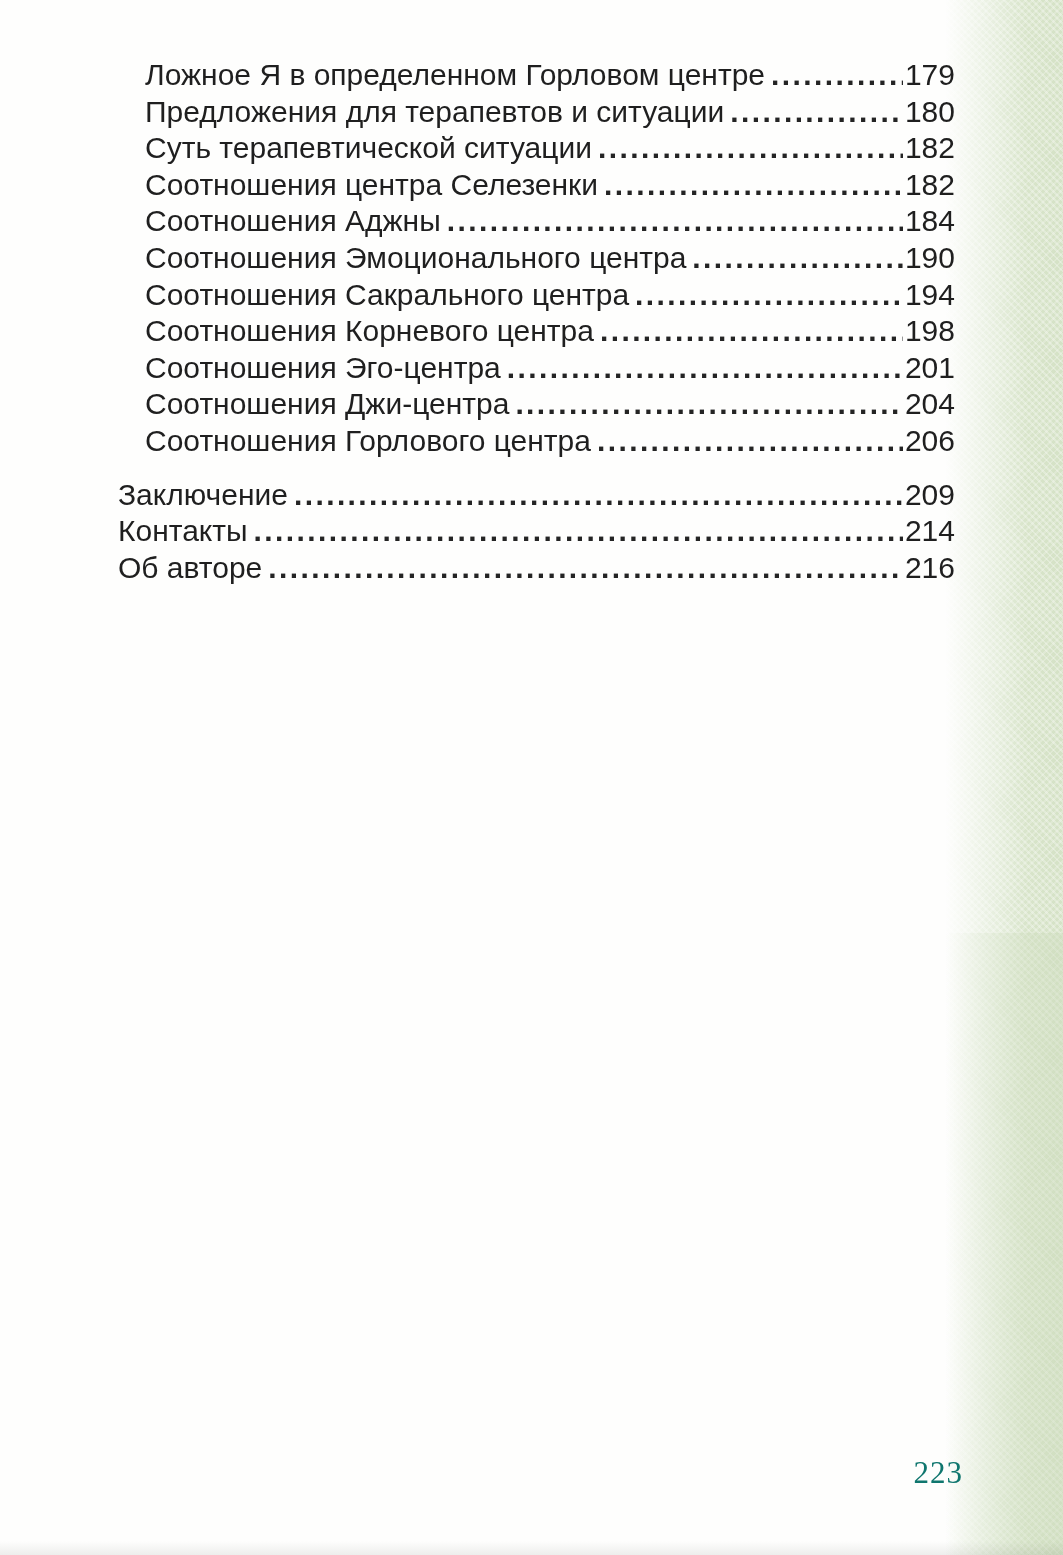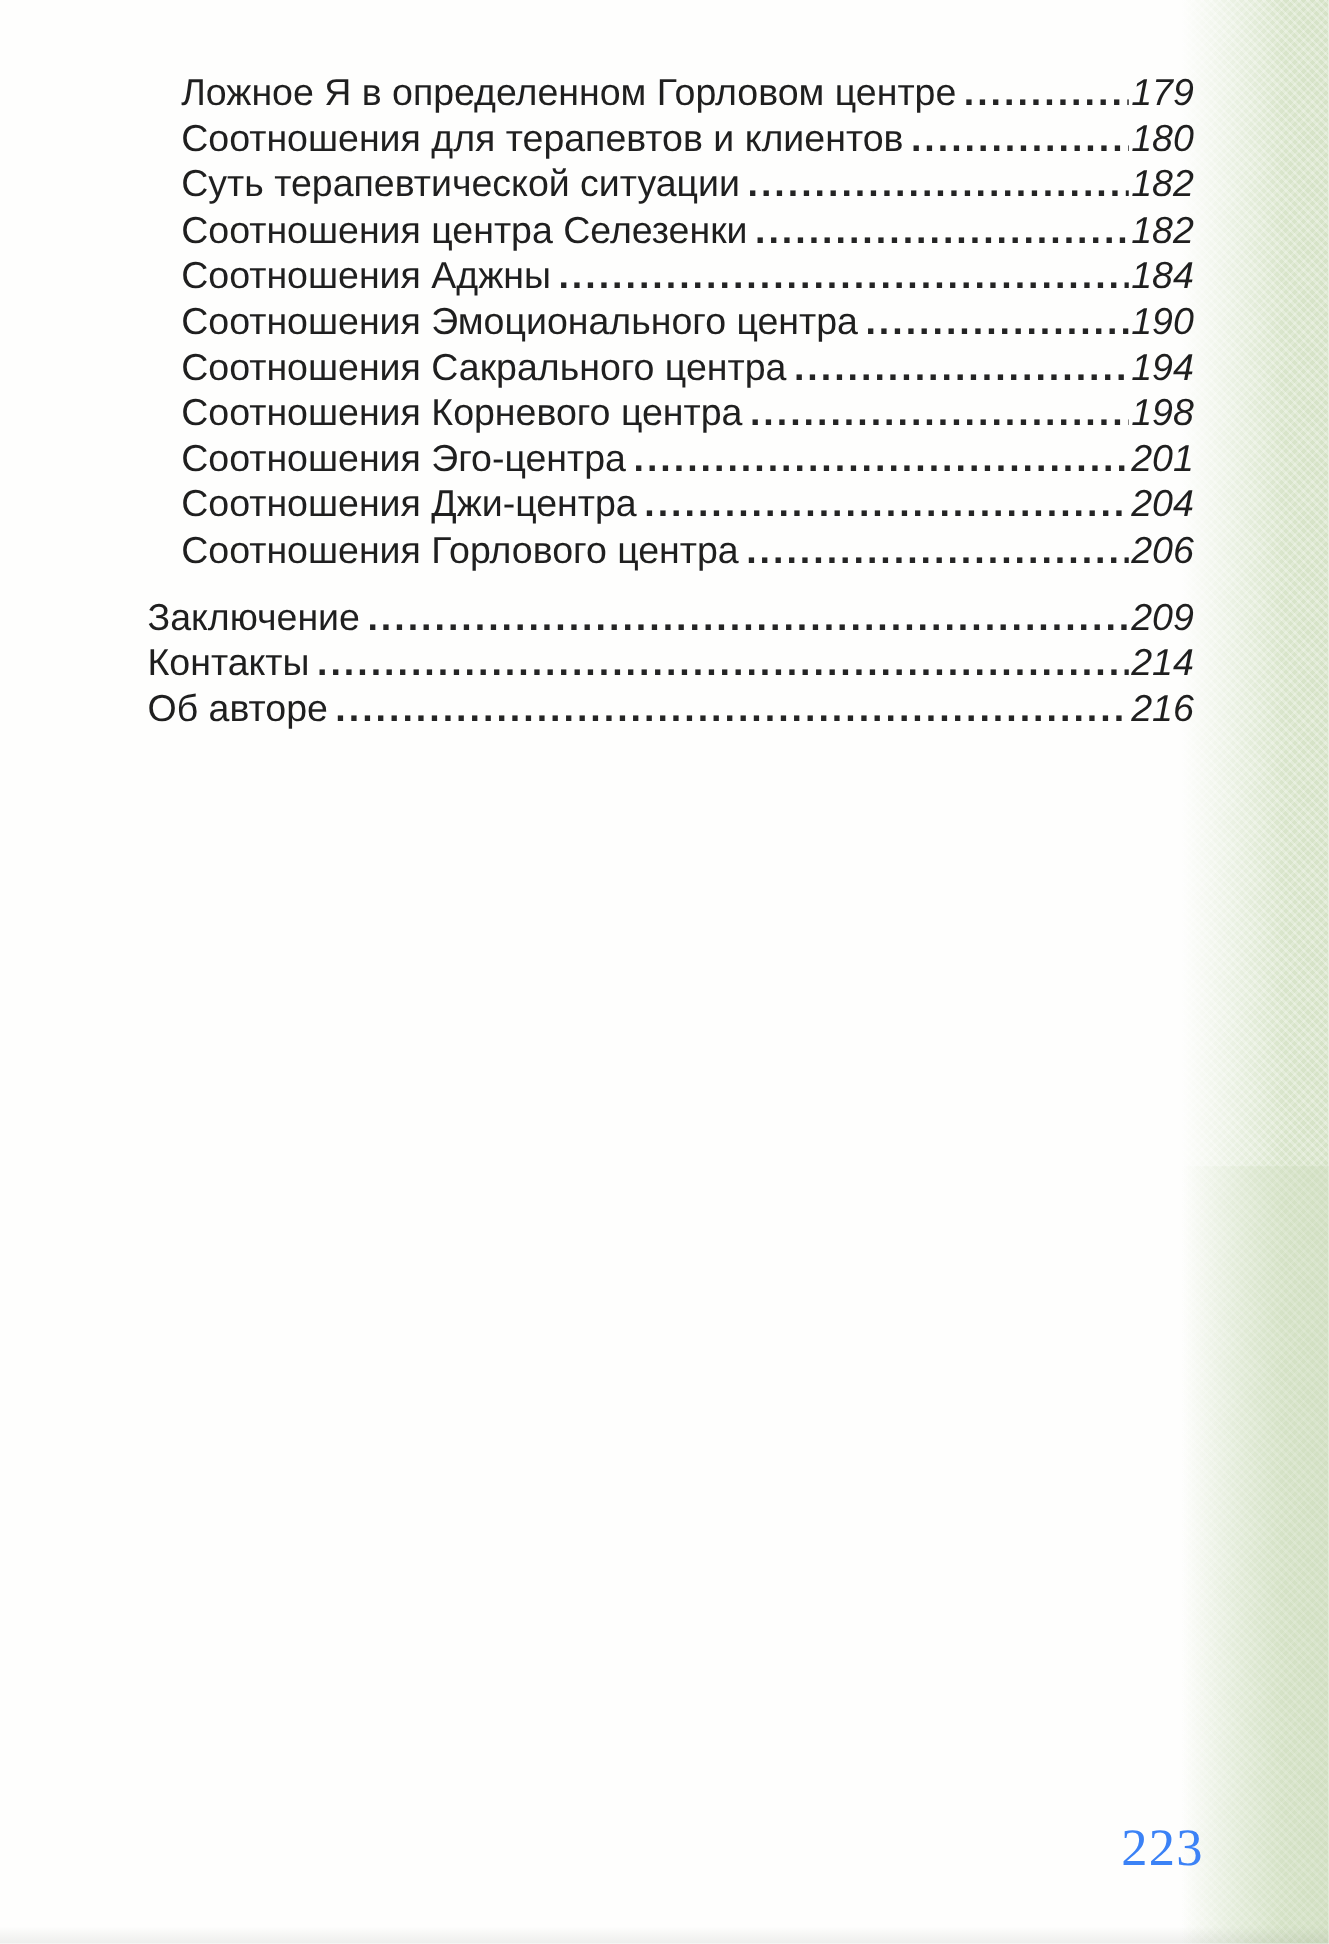--- a/index.html
+++ b/index.html
@@ -52,50 +52,50 @@
     overflow:hidden;
     margin:0 2px 0 6px;
     white-space:nowrap;
   }
   .row .dots::after{
     content:"......................................................................................................................................................................";
     letter-spacing:2.4px;
     font-weight:bold;
     color:#242424;
   }
-  .row .p{flex:0 0 auto;font-style:italic;}
+  .row .p{flex:0 0 auto;}
 
   .folio{
     position:absolute;
     top:1455px;
     right:100px;
     font-family:"Liberation Serif","DejaVu Serif",serif;
-    font-size:42px;
-    color:#3b82f6;
+    font-size:31px;
+    color:#0f766e;
     letter-spacing:1px;
   }
 </style>
 </head>
 <body>
 
 <div class="edge-green">
     <div class="deepen"></div>
   </div>
 <div class="bottom-shadow"></div>
 
 <div class="toc">
 
   <ul class="toc-list indented">
     <li class="row">
       <span class="t">Ложное Я в определенном Горловом центре</span>
       <span class="dots"></span>
       <span class="p">179</span>
     </li>
     <li class="row">
-      <span class="t">Соотношения для терапевтов и клиентов</span>
+      <span class="t">Предложения для терапевтов и ситуации</span>
       <span class="dots"></span>
       <span class="p">180</span>
     </li>
     <li class="row">
       <span class="t">Суть терапевтической ситуации</span>
       <span class="dots"></span>
       <span class="p">182</span>
     </li>
     <li class="row">
       <span class="t">Соотношения центра Селезенки</span>

